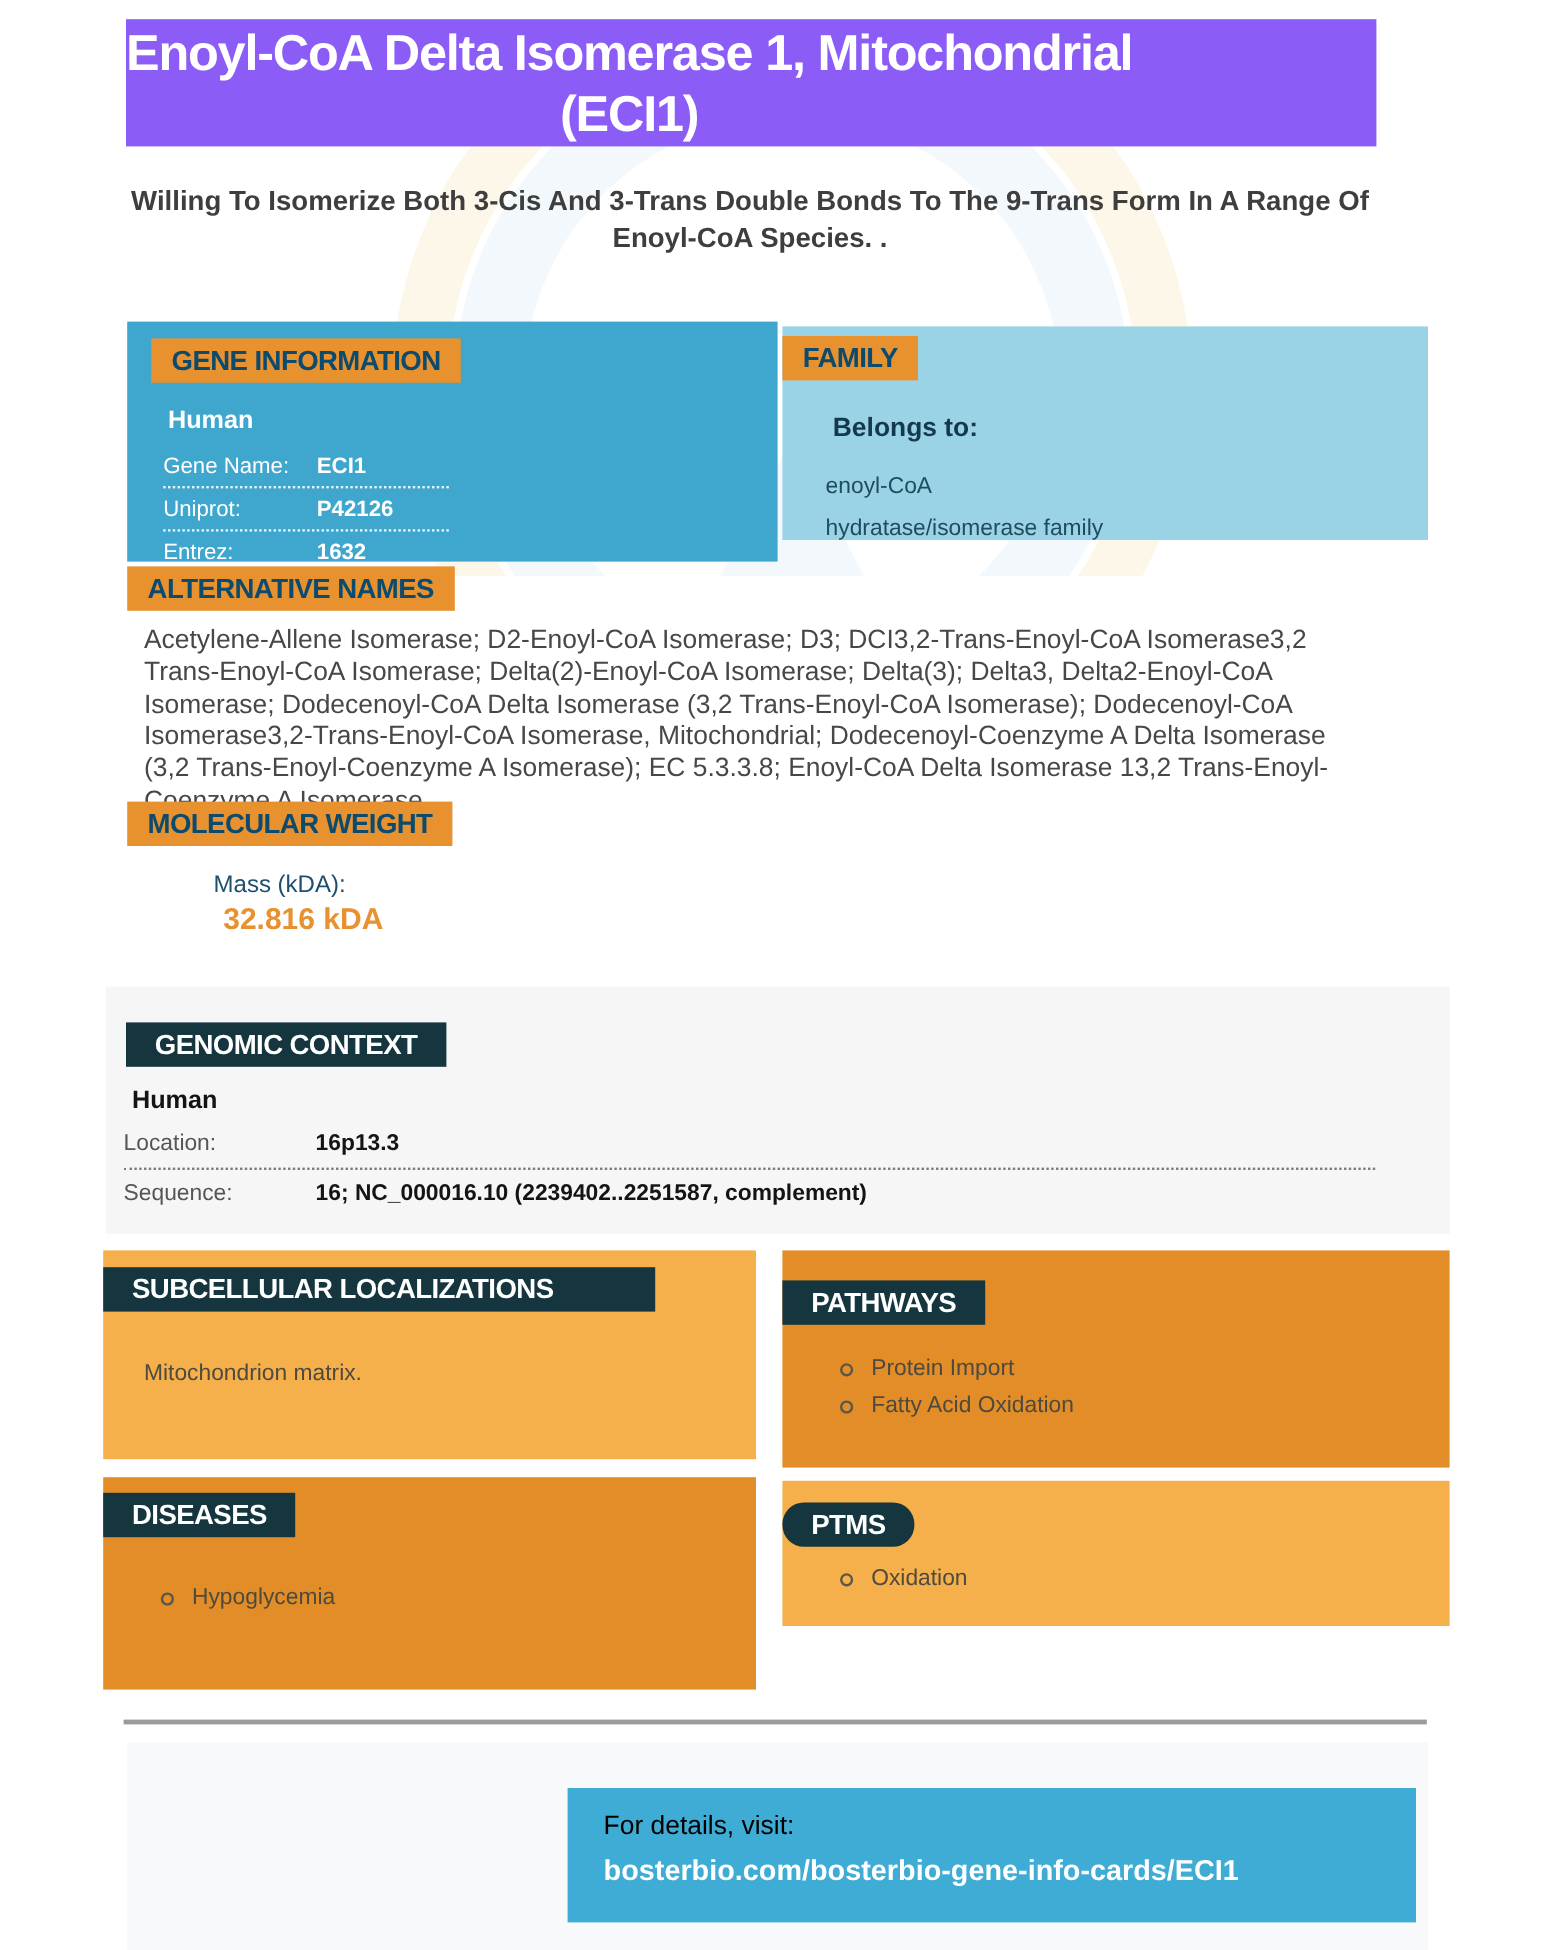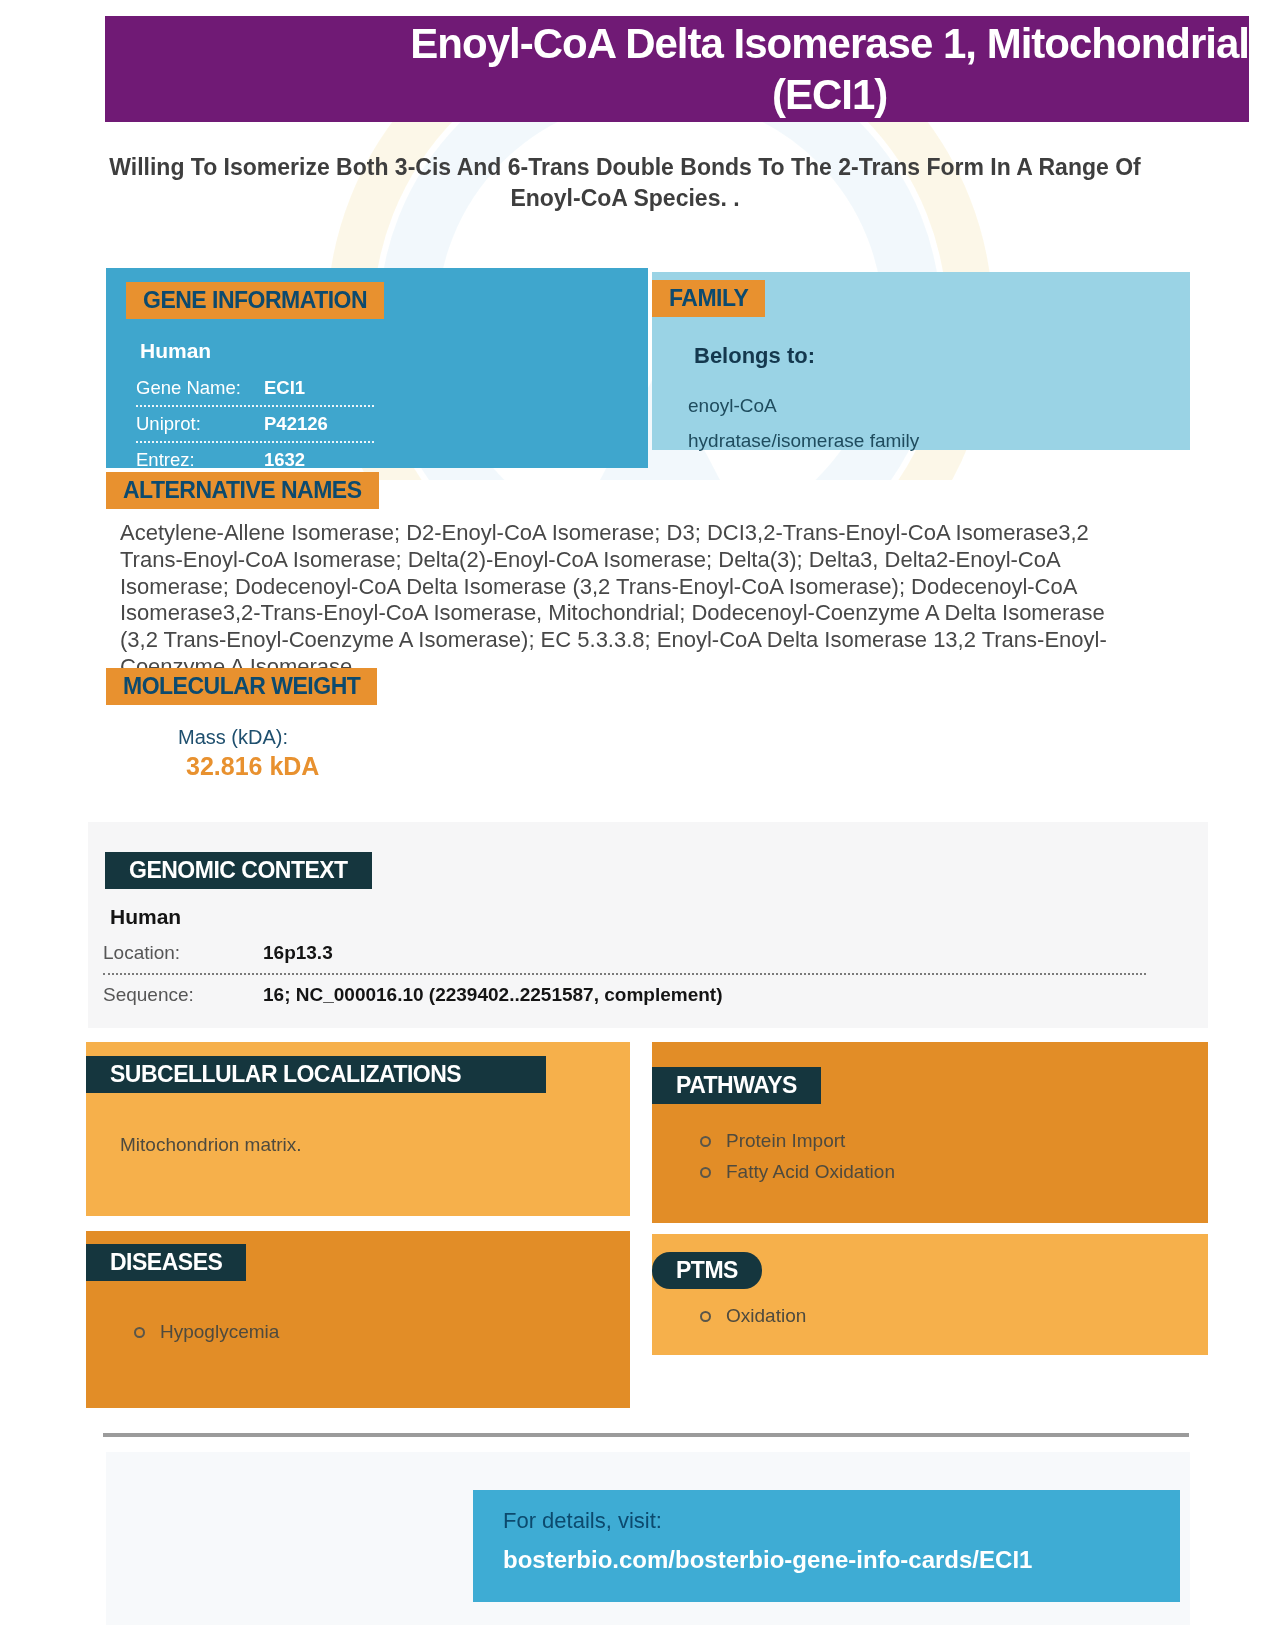--- a/index.html
+++ b/index.html
@@ -5,22 +5,22 @@
   html,body{margin:0;padding:0;background:#ffffff;}
   .page{
     position:relative;width:1288px;height:1625px;background:#ffffff;overflow:hidden;
     font-family:"Liberation Sans", sans-serif;
   }
   .abs{position:absolute;z-index:1;}
   
   .watermark{position:absolute;left:260px;top:110px;z-index:0;opacity:.55;}
 
   
-  .banner{left:105px;top:16px;width:1144px;height:106px;background:#701a75;
-    display:flex;align-items:center;justify-content:flex-end;}
+  .banner{left:105px;top:16px;width:1042px;height:106px;background:#8b5cf6;
+    display:flex;align-items:center;justify-content:flex-start;}
   .banner-title{color:#ffffff;font-weight:bold;font-size:42px;line-height:1.22;
     letter-spacing:-1px;text-align:center;}
   .subtitle{left:100px;top:152px;width:1050px;text-align:center;color:#3E3E3E;
     font-weight:bold;font-size:23px;line-height:1.33;}
 
   
   .band-orange{display:inline-block;background:#E8912F;color:#0c4a6e;font-weight:bold;
     font-size:23px;padding:5px 17px;letter-spacing:-.5px;}
   .band-teal{display:inline-block;background:#15363E;color:#ffffff;font-weight:bold;
     font-size:23px;padding:5px 24px;letter-spacing:-.5px;}
@@ -73,42 +73,42 @@
   .ptms-box .band-teal{margin-top:18px;border-radius:18px;}
   .blist{margin:26px 0 0 0;}
   .bitem{display:flex;align-items:center;margin:0 0 9px 48px;color:#4E4A3E;font-size:19px;}
   .bullet{flex:0 0 auto;width:7px;height:7px;border:2px solid #5a564a;border-radius:50%;
     margin-right:15px;background:transparent;}
 
   
   .divider{left:103px;top:1433px;width:1086px;height:4px;background:#9B9B9B;}
   .footer-panel{left:106px;top:1452px;width:1084px;height:173px;background:#F7F9FB;}
   .visit-box{position:absolute;left:367px;top:38px;width:707px;height:112px;background:#3EACD4;}
-  .visit-label{margin:18px 0 0 30px;color:#0c4a6e;font-size:22px;}
+  .visit-label{margin:18px 0 0 30px;color:#000000;font-size:22px;}
   .visit-url{margin:12px 0 0 30px;color:#ffffff;font-size:24px;font-weight:bold;}
 </style>
 </head>
 <body>
 
 <div class="page">
 
   <svg class="watermark" width="800" height="370" viewBox="0 0 800 370">
     <circle cx="400" cy="210" r="310" fill="none" stroke="#FBF2D6" stroke-width="46"></circle>
     <circle cx="400" cy="210" r="252" fill="none" stroke="#E9F4FA" stroke-width="58"></circle>
     <path d="M340 370 L460 370 L400 255 Z" fill="#E9F4FA"></path>
   </svg>
 
   <div class="abs banner">
     <div class="banner-title">
       <span>Enoyl-CoA Delta Isomerase 1, Mitochondrial</span><br>
       <span>(ECI1)</span>
     </div>
   </div>
 
-  <div class="abs subtitle">Willing To Isomerize Both 3-Cis And 6-Trans Double Bonds To The 2-Trans Form In A Range Of Enoyl-CoA Species. .</div>
+  <div class="abs subtitle">Willing To Isomerize Both 3-Cis And 3-Trans Double Bonds To The 9-Trans Form In A Range Of Enoyl-CoA Species. .</div>
 
   <section class="abs gene-box">
     <span class="band-orange">GENE INFORMATION</span>
     <div class="gene-species">Human</div>
     <div class="kv">
       <span class="k">Gene Name:</span>
       <span class="v">ECI1</span>
     </div>
     <div class="kv">
       <span class="k">Uniprot:</span>

